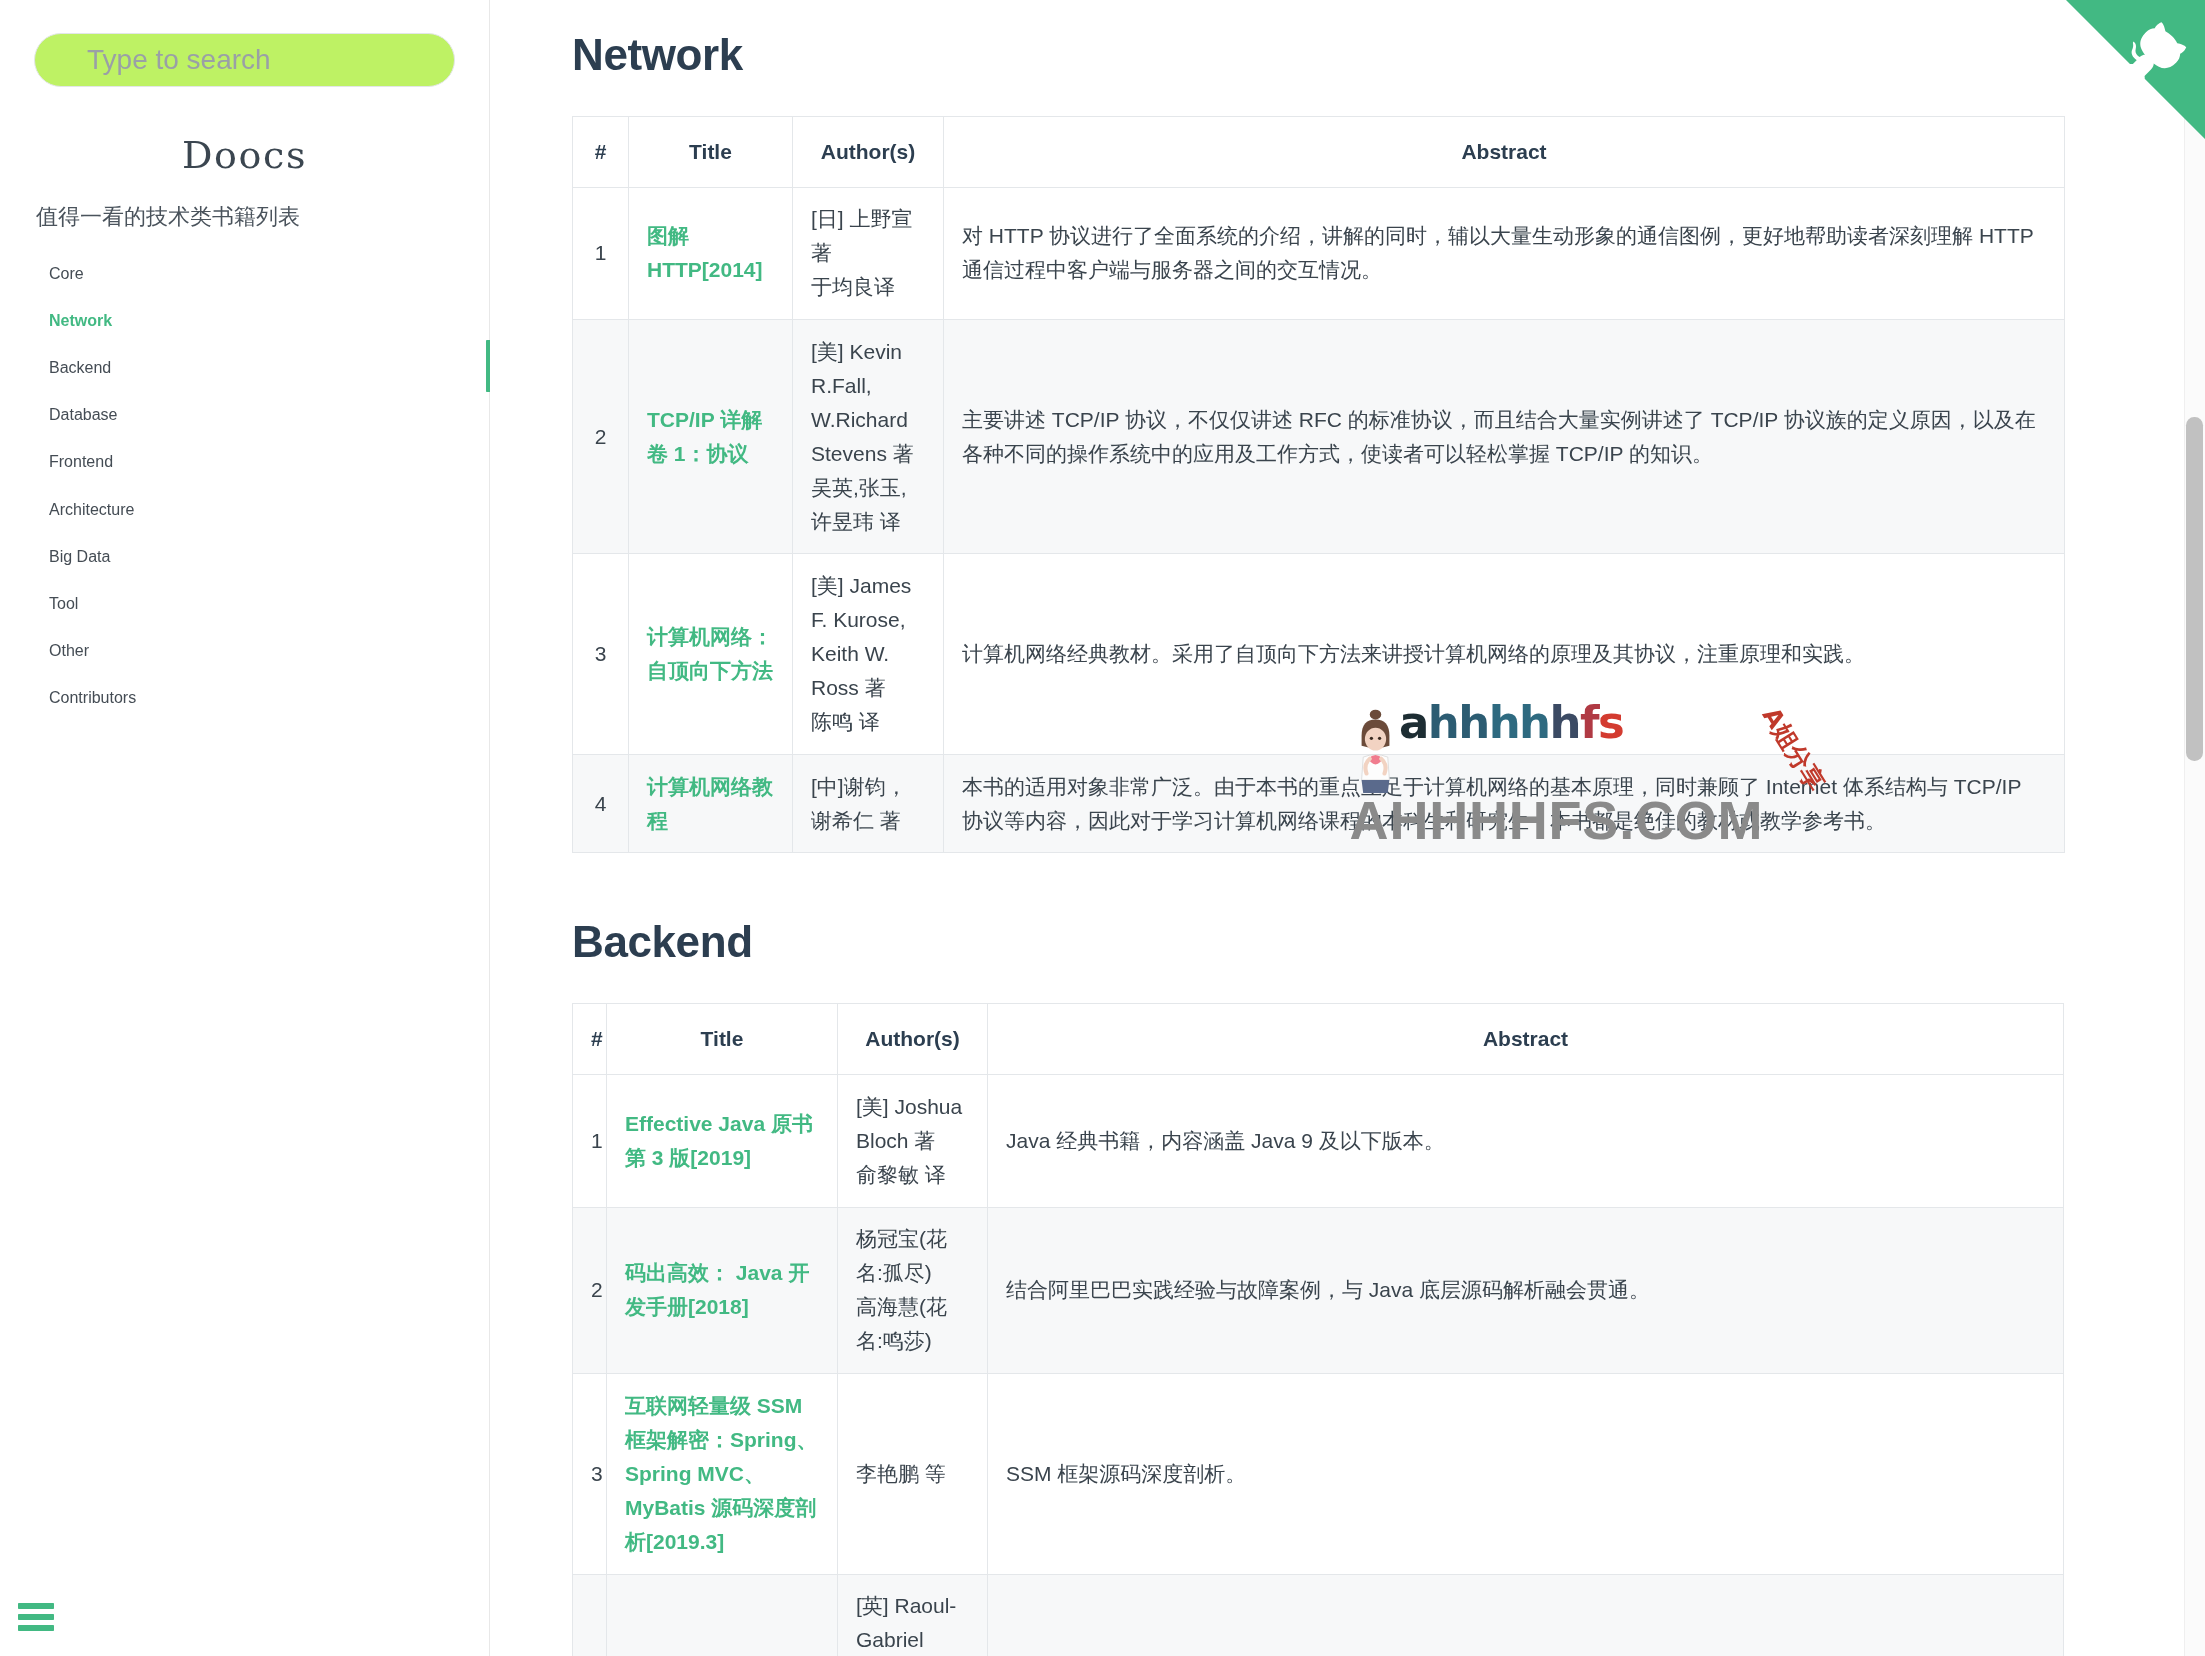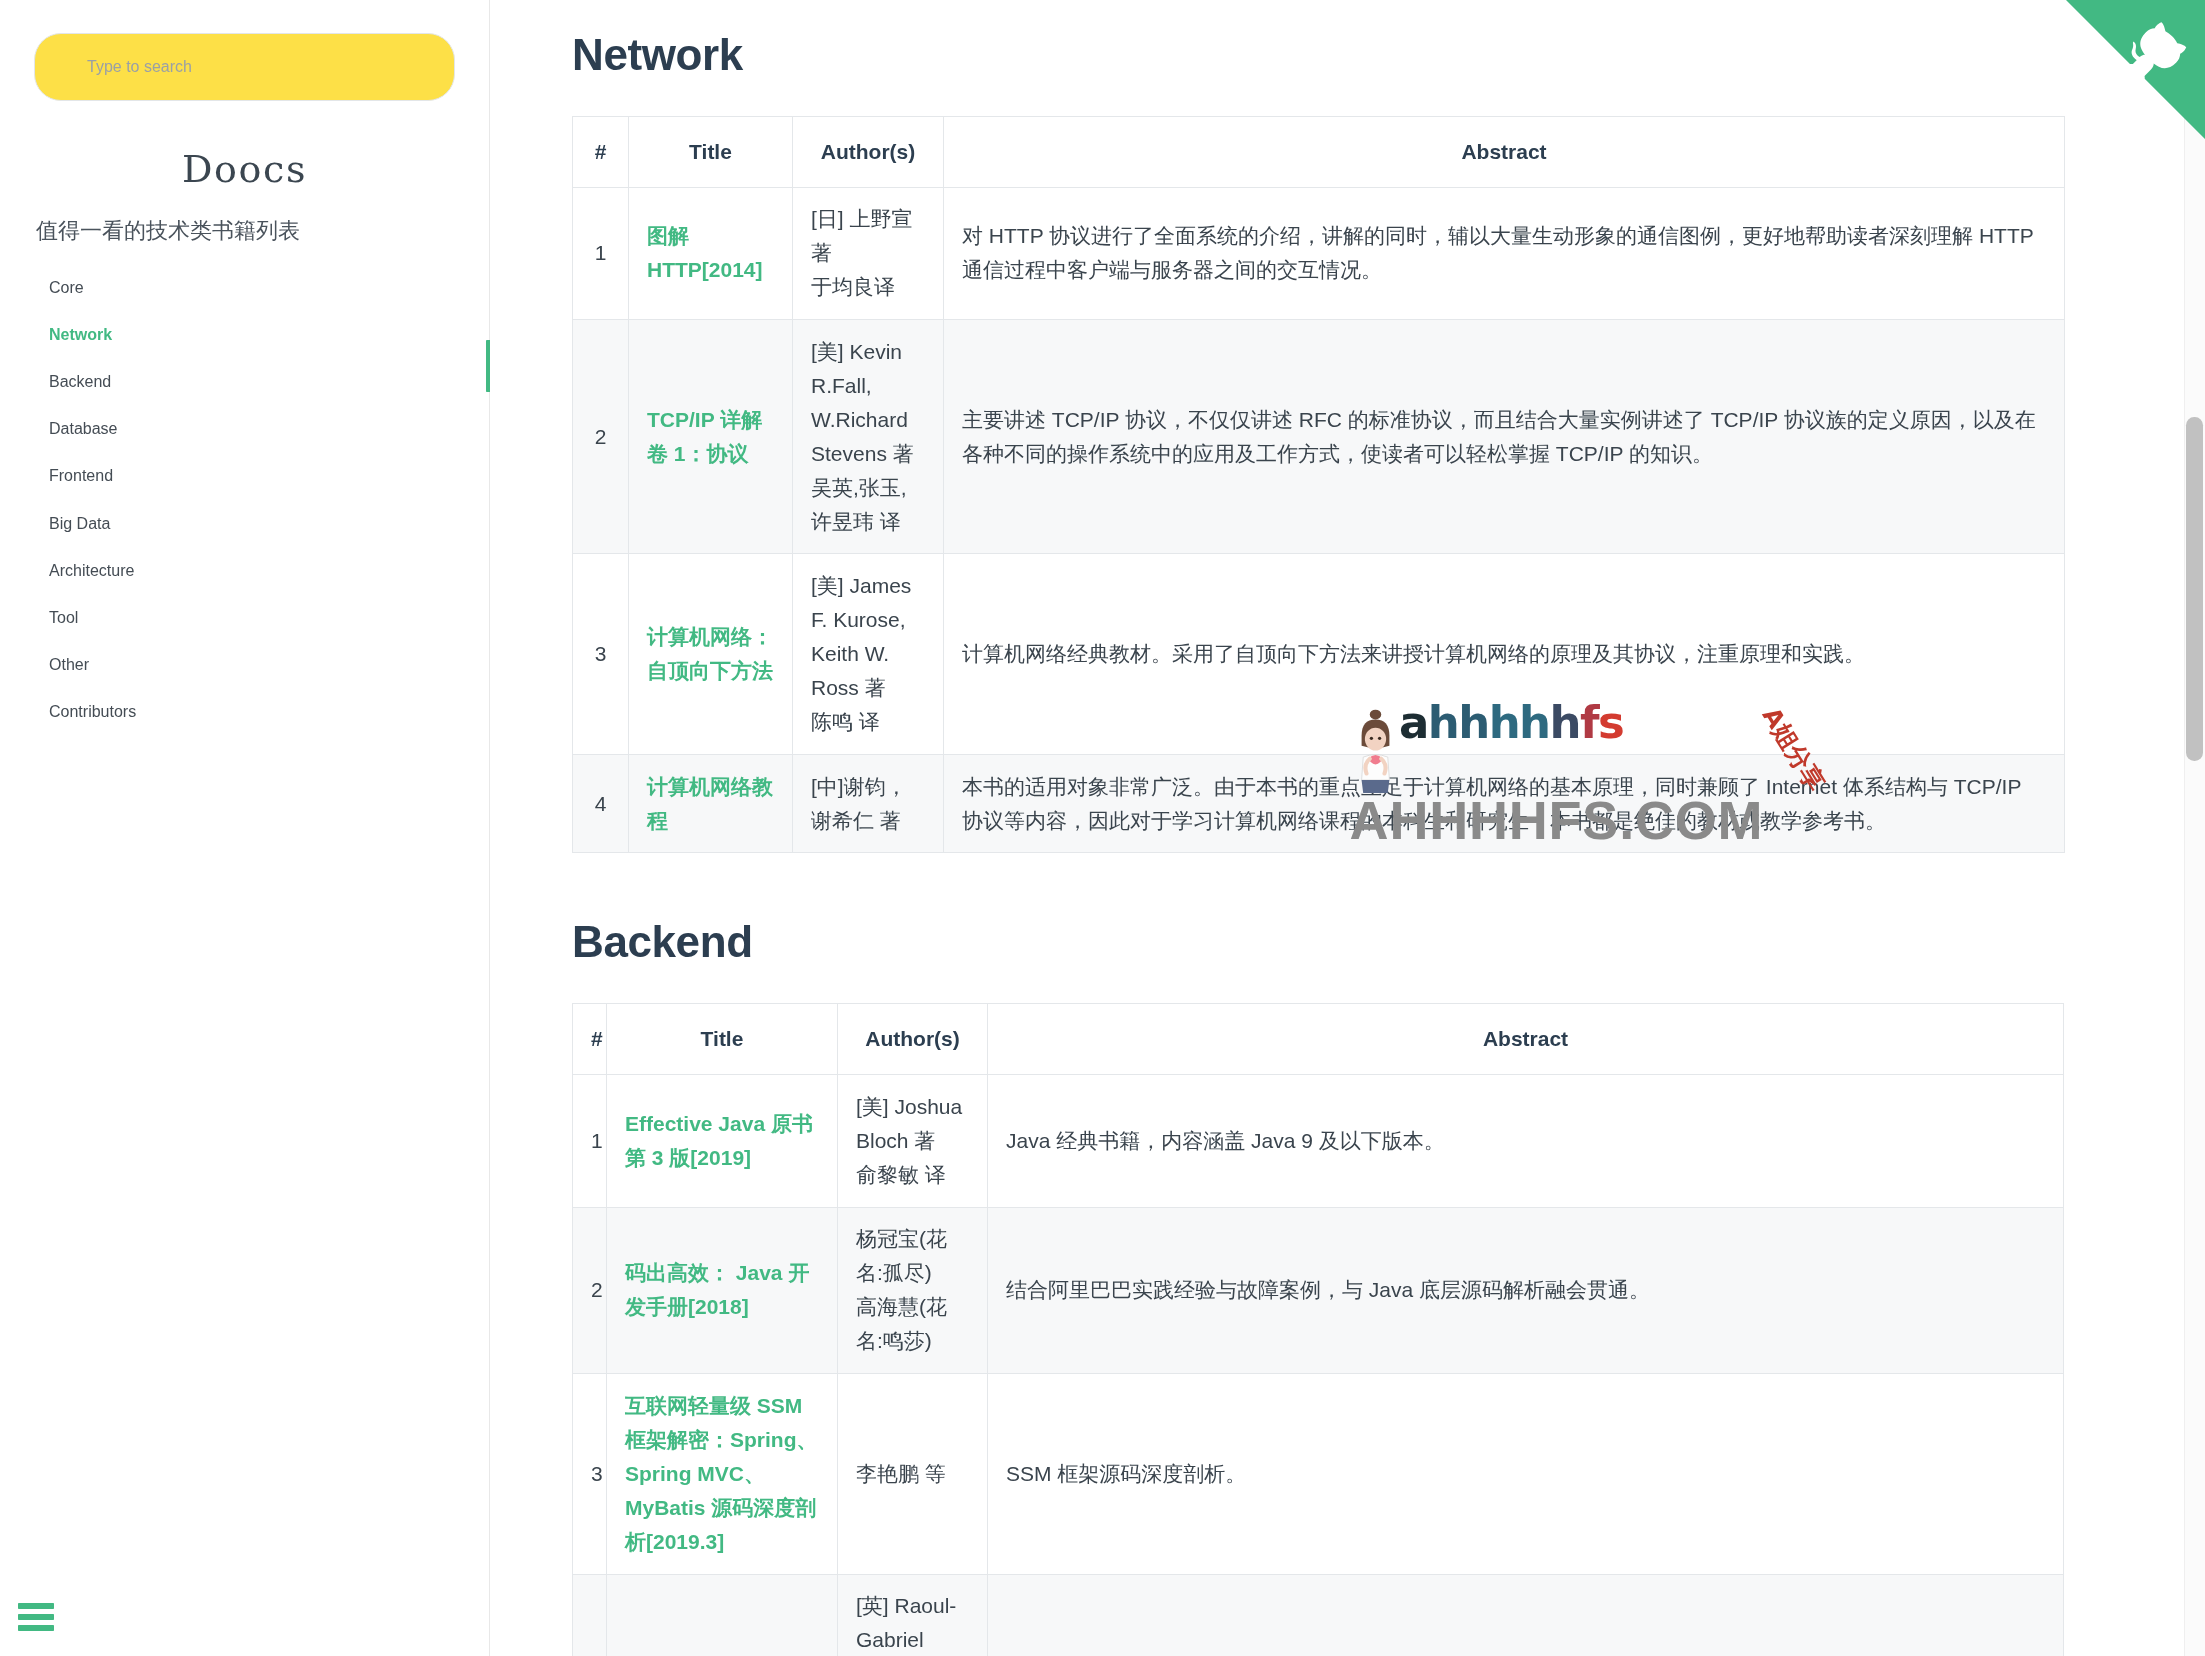--- a/index.html
+++ b/index.html
@@ -16,26 +16,26 @@
   .sidebar {
     position: relative;
     width: 490px;
     height: 1657px;
     background: #fff;
     border-right: 0.8px solid #e8e8e8;
     flex: 0 0 490px;
   }
   .search-wrap { padding: 33px 34px 0 34px; }
   .search-input {
-    width: 421px; height: 68px;
+    width: 421px; height: 54px;
     border: 0.8px solid #e3e6e8;
     border-radius: 27px;
-    background: #fde047;
+    background: #bef264;
     padding: 0 0 0 52px;
-    font-size: 16px;
+    font-size: 28px;
     color: #6b7075;
     font-family: "Liberation Sans", "DejaVu Sans", sans-serif;
     outline: none;
   }
   .search-input::placeholder { color: #9aa0a6; }
 
   .brand {
     margin-top: 46px;
     text-align: center;
     font-size: 38px;
@@ -210,22 +210,22 @@
 
     <div class="brand">Doocs</div>
     <div class="subtitle">值得一看的技术类书籍列表</div>
 
     <ul class="navlist">
       <li class="navitem">Core</li>
       <li class="navitem active">Network</li>
       <li class="navitem">Backend</li>
       <li class="navitem">Database</li>
       <li class="navitem">Frontend</li>
+      <li class="navitem">Architecture</li>
       <li class="navitem">Big Data</li>
-      <li class="navitem">Architecture</li>
       <li class="navitem">Tool</li>
       <li class="navitem">Other</li>
       <li class="navitem">Contributors</li>
     </ul>
 
     <div class="active-bar"></div>
 
     <div class="hamburger">
       <span></span>
       <span></span>

